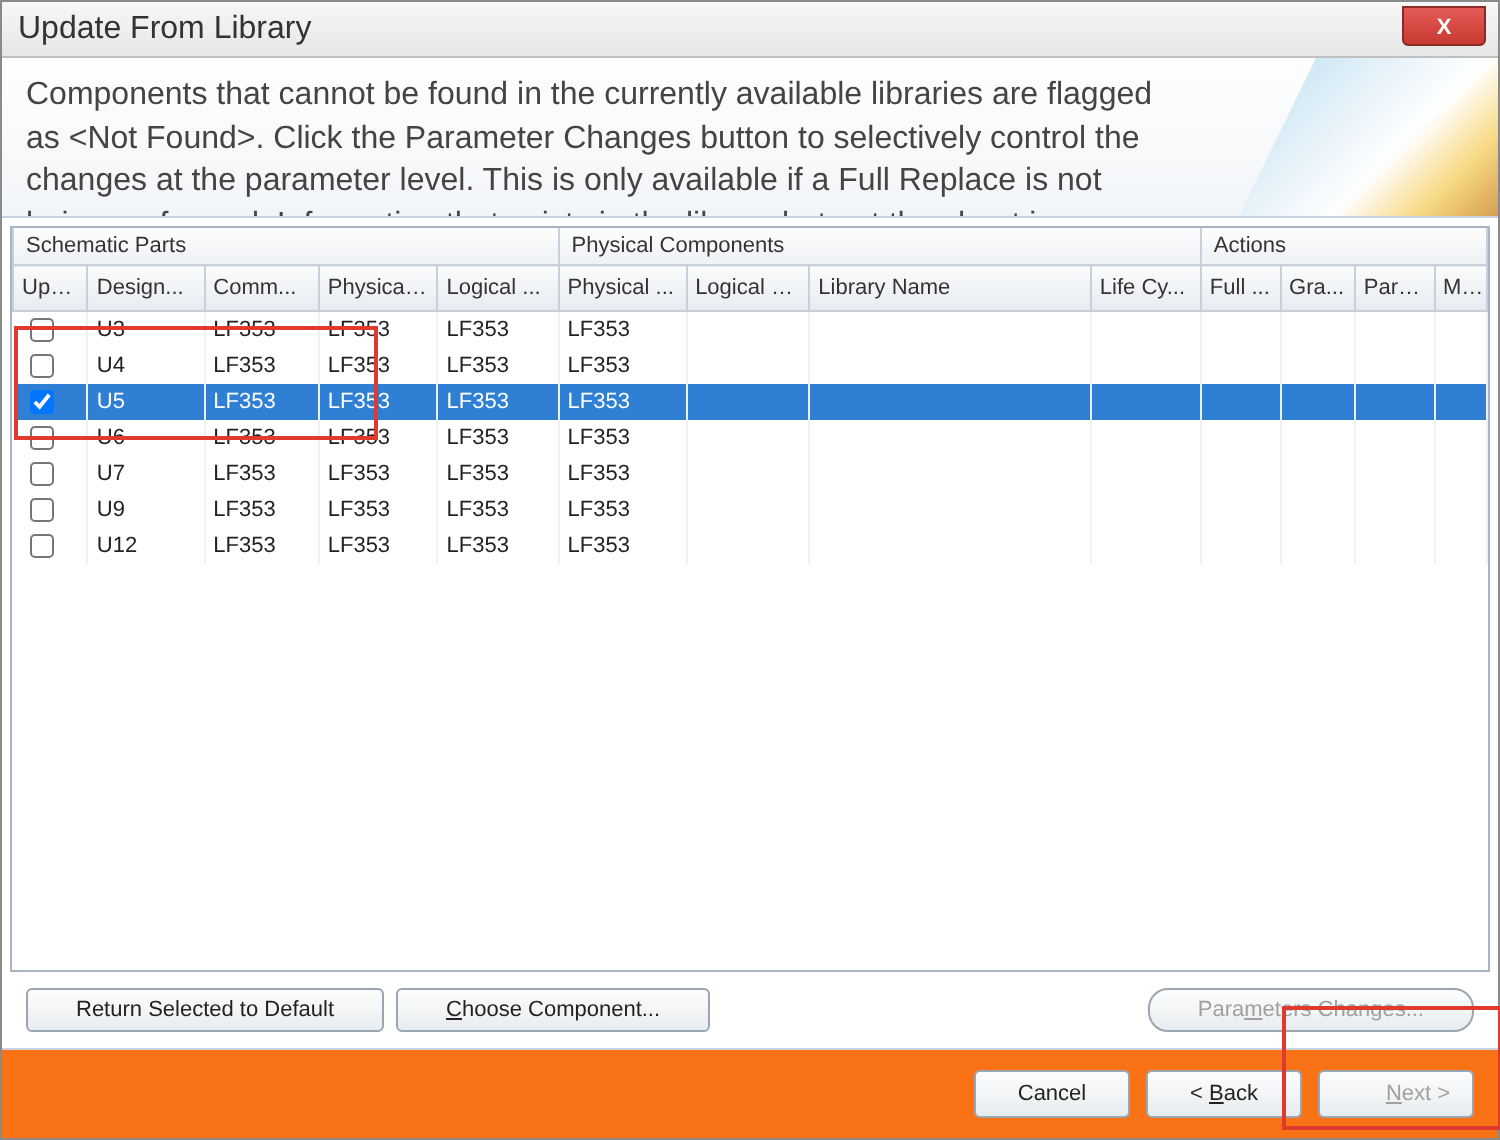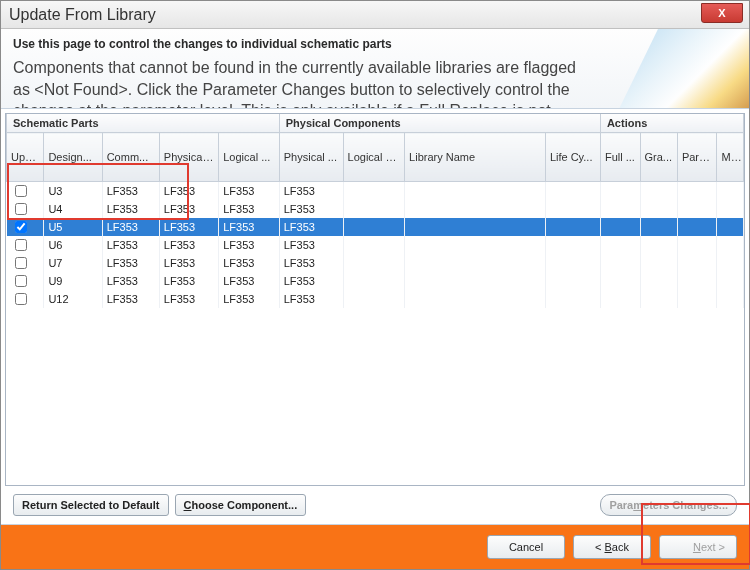--- a/index.html
+++ b/index.html
@@ -14,37 +14,37 @@
 .header { height: 80px; background: linear-gradient(#fefefe, #f2f5f8); border-bottom: 1px solid #c7d3e0; padding: 8px 12px; position: relative; overflow: hidden; }
 .header .deco { position: absolute; right: 0; top: 0; width: 130px; height: 80px; background: linear-gradient(135deg, #b2d8f0 0%, #e7f3fa 40%, #fff 60%, #f8d778 80%, #d1923c 100%); clip-path: polygon(30% 0, 100% 0, 100% 100%, 0 100%); opacity: 0.9; }
 .header h2 { font-size: 12px; font-weight: bold; color: #2a2a2a; margin-bottom: 6px; position: relative; z-index: 1; }
 .header p { font-size: 16px; color: #444; line-height: 1.35; max-width: 580px; position: relative; z-index: 1; }
 
 .body { flex: 1; display: flex; flex-direction: column; padding: 4px 4px 0 4px; overflow: hidden; }
 
 .grid-wrap { flex: 1; border: 1px solid #a9b5c4; overflow: hidden; position: relative; }
 table { border-collapse: collapse; width: 100%; table-layout: fixed; }
 
-thead .group-row th { background: linear-gradient(#fdfdfd, #eef1f5); border: 1px solid #c7cfd9; border-top: none; font-weight: bold; text-align: left; padding: 3px 6px; color: #333; }
-thead .col-row th { background: linear-gradient(#fafbfc, #e7ebf0); border: 1px solid #c7cfd9; font-weight: normal; text-align: left; padding: 18px 4px; color: #333; white-space: nowrap; overflow: hidden; text-overflow: ellipsis; position: relative; }
+thead .group-row th { background: linear-gradient(#fdfdfd, #eef1f5); border: 1px solid #c7cfd9; border-top: none; font-weight: normal; text-align: left; padding: 3px 6px; color: #333; }
+thead .col-row th { background: linear-gradient(#fafbfc, #e7ebf0); border: 1px solid #c7cfd9; font-weight: normal; text-align: left; padding: 5px 4px; color: #333; white-space: nowrap; overflow: hidden; text-overflow: ellipsis; position: relative; }
 thead .col-row th.sorted::after { content: "▴"; font-size: 8px; color: #666; margin-left: 2px; }
 
 tbody td { border-right: 1px solid #eef1f5; padding: 1px 4px; height: 18px; white-space: nowrap; overflow: hidden; text-overflow: ellipsis; color: #222; vertical-align: middle; }
 tbody tr.selected td { background: #2f7fd4; color: #fff; }
 tbody tr.selected td .nf { color: #fff; }
 tbody td .nf { color: #9a9a9a; }
 tbody td input[type=checkbox] { width: 12px; height: 12px; margin: 0 0 0 4px; vertical-align: middle; }
 
 .highlight-box { position: absolute; border: 2px solid #e03a2f; pointer-events: none; }
 .hb1 { left: 1px; top: 49px; width: 182px; height: 57px; }
 .hb2 { left: 634px; top: 484px; width: 110px; height: 62px; }
 
 .toolbar { padding: 8px; display: flex; gap: 6px; align-items: center; }
 .toolbar .spacer { flex: 1; }
-button.btn { background: linear-gradient(#fdfdfd, #e8ecef); border: 1px solid #9aa6b2; border-radius: 3px; padding: 4px 8px; font-size: 11px; color: #222; cursor: pointer; font-weight: bold; }
+button.btn { background: linear-gradient(#fdfdfd, #e8ecef); border: 1px solid #9aa6b2; border-radius: 3px; padding: 4px 24px; font-size: 11px; color: #222; cursor: pointer; }
 button.btn:disabled { color: #a0a0a0; cursor: default; border-radius: 10px; }
 button.btn u { text-decoration: underline; }
 
 .footer { border-top: 1px solid #c7d3e0; padding: 10px 12px; display: flex; justify-content: flex-end; gap: 8px; background: #f97316; position: relative; }
 .footer button { min-width: 78px; padding: 5px 10px; background: linear-gradient(#fdfdfd, #e8ecef); border: 1px solid #9aa6b2; border-radius: 3px; font-size: 11px; color: #222; cursor: pointer; }
 .footer button:disabled { color: #a0a0a0; padding-left: 32px; }
 </style>
 </head>
 <body>
 
@@ -52,21 +52,20 @@
 
   <div class="titlebar">
     <span class="title">Update From Library</span>
     <div class="close">
       <span>X</span>
     </div>
   </div>
 
   <div class="header">
     <div class="deco"></div>
-    <h2>Use this page to control the changes to individual schematic parts</h2>
     <p>Components that cannot be found in the currently available libraries are flagged as &lt;Not Found&gt;. Click the Parameter Changes button to selectively control the changes at the parameter level. This is only available if a Full Replace is not being performed. Information that exists in the library but not the sheet is indicated by a</p>
   </div>
 
   <div class="body">
     <div class="grid-wrap">
       <table>
         <colgroup>
           <col style="width:34px">
             <col style="width:53px">
             <col style="width:52px">

